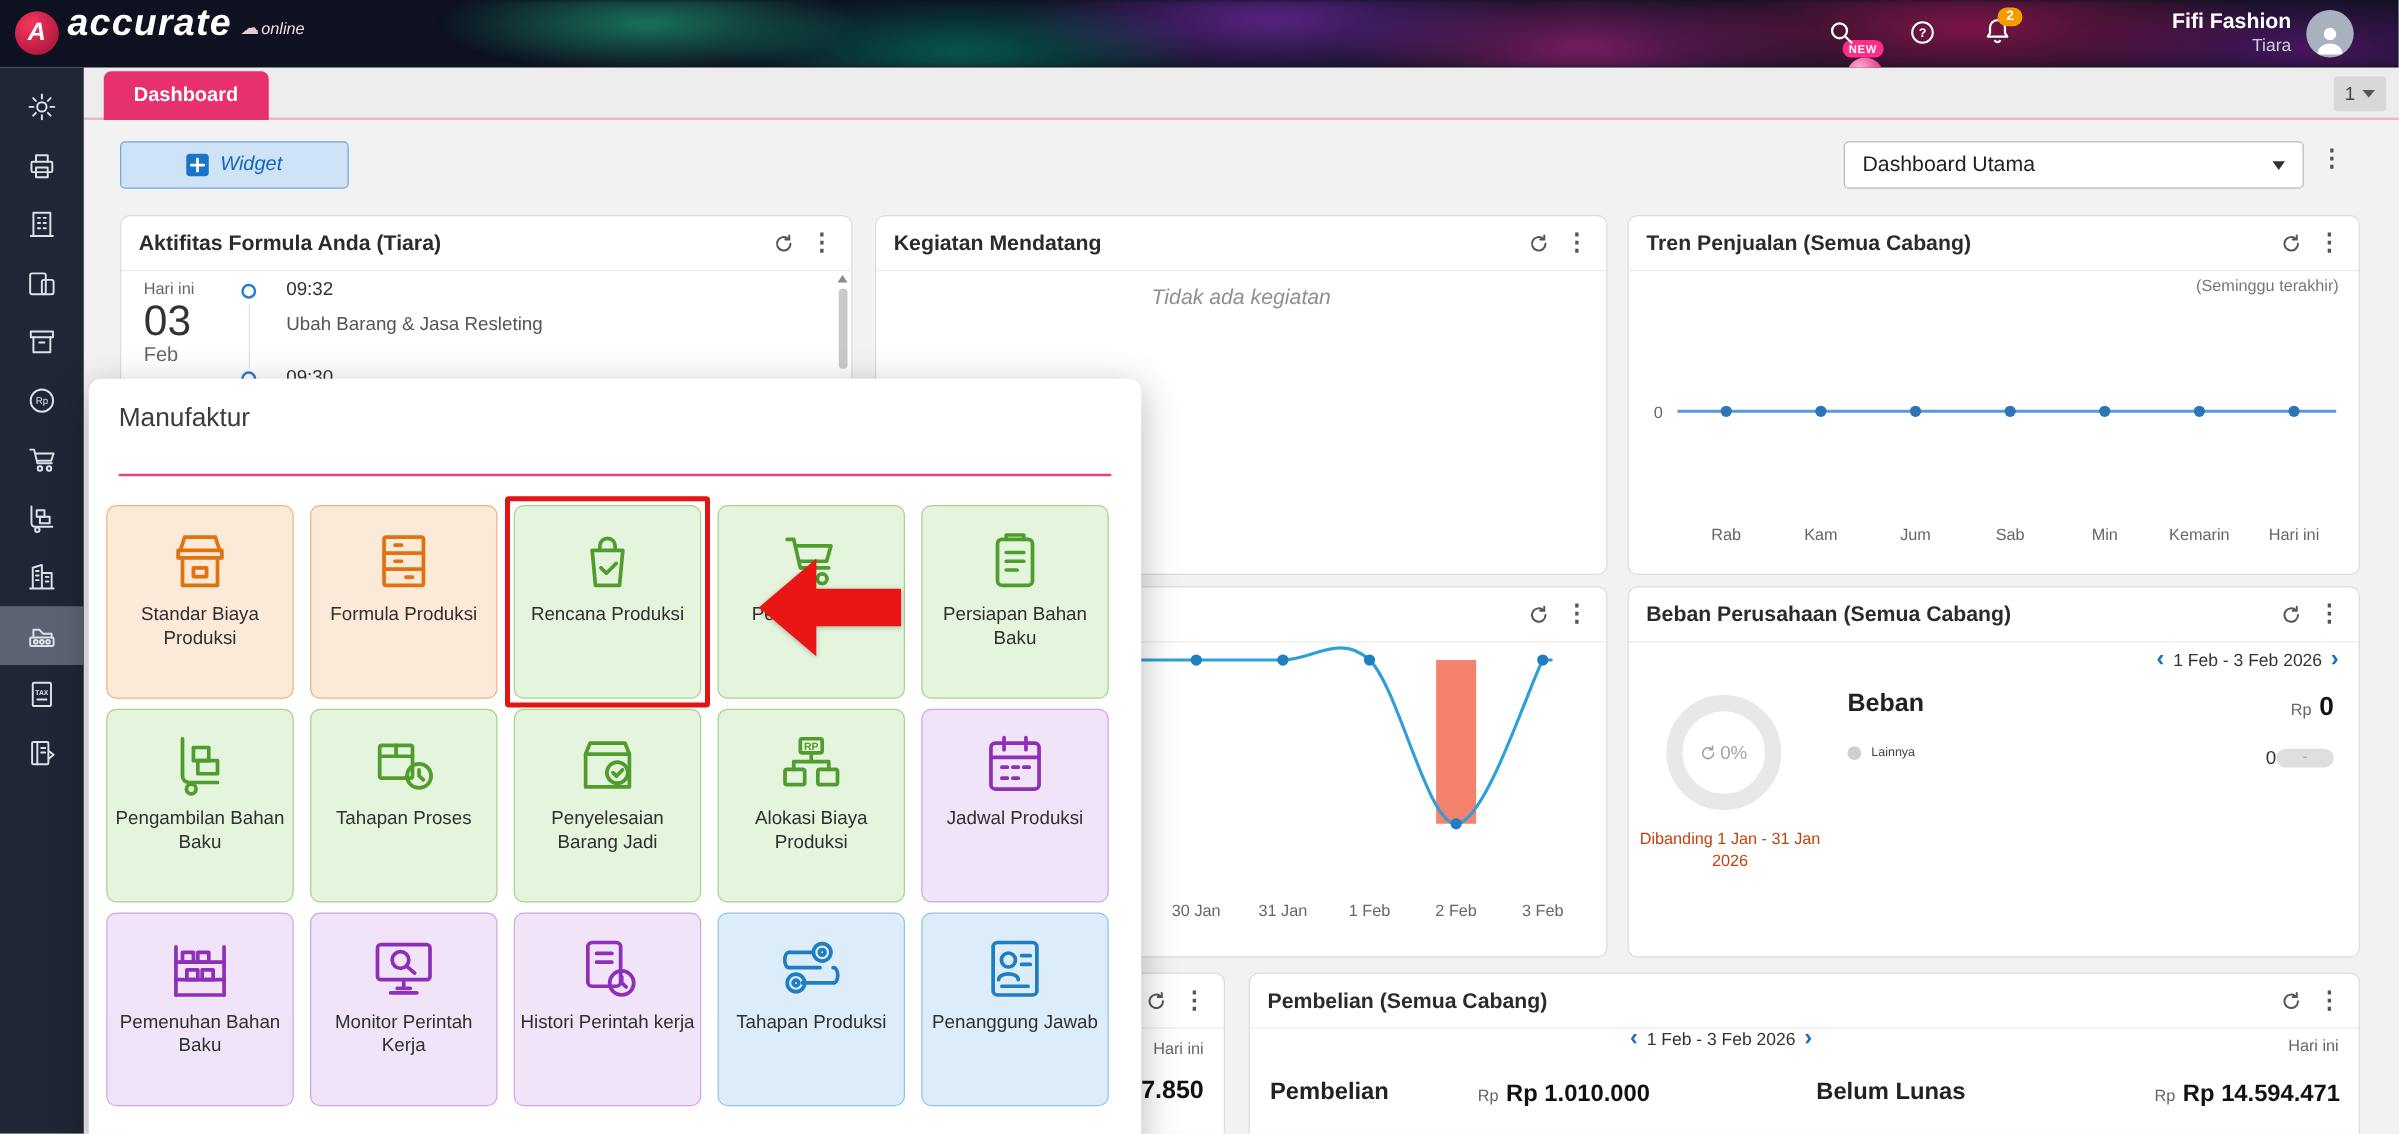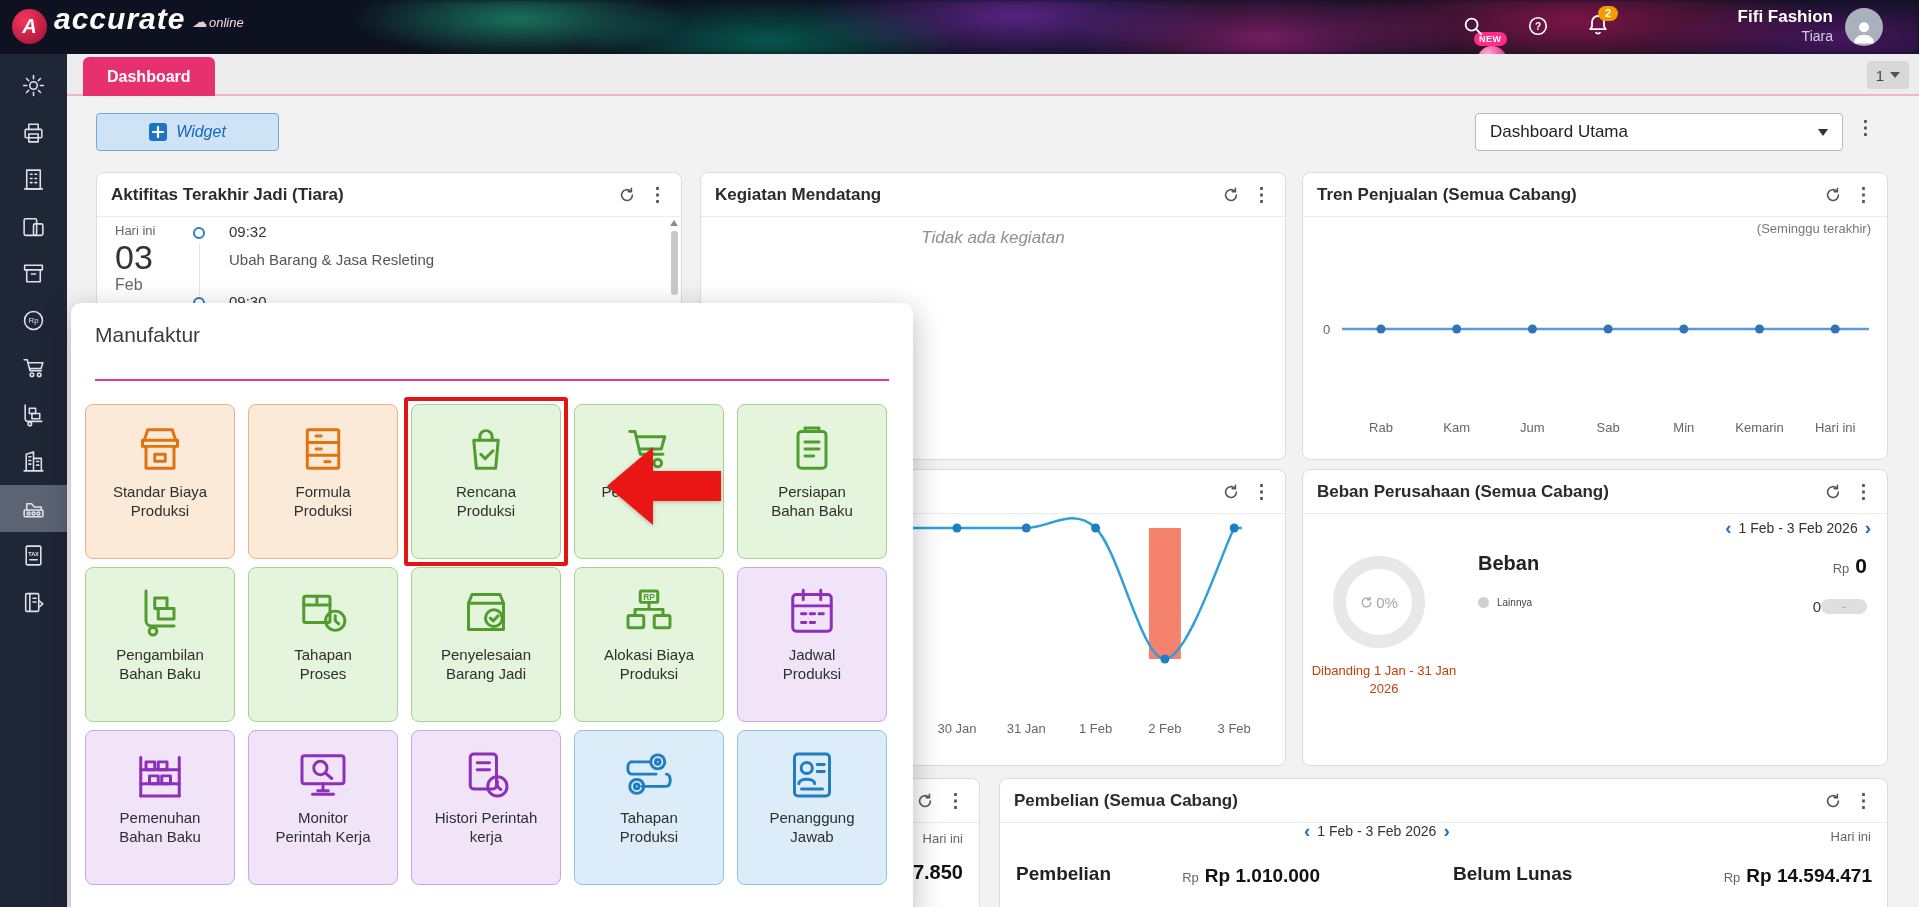--- a/index.html
+++ b/index.html
@@ -133,21 +133,21 @@
 
 
 #modal{position:absolute;left:71px;top:303px;width:842px;height:620px;background:#fff;border-radius:10px;
  box-shadow:0 8px 30px rgba(0,0,0,.28);z-index:50;}
 .modal-title{position:absolute;left:24px;top:20px;font-size:21px;color:#3c3c3c;}
 .modal-divider{position:absolute;left:24px;top:76px;width:794px;height:2px;background:#e2408a;}
 #tile-grid{position:absolute;left:14px;top:101px;display:grid;grid-template-columns:repeat(5,150px);grid-auto-rows:155px;column-gap:13px;row-gap:8px;}
 .tile{border-radius:8px;border:1px solid;display:flex;flex-direction:column;align-items:center;cursor:pointer;background:#fff;}
 .tile .t-ico{margin-top:13px;height:62px;display:flex;align-items:center;}
 .t-ico svg{width:56px;height:56px;}
-.tile-label{font-size:15px;color:#2f2f2f;text-align:center;line-height:1.28;margin-top:2px;padding:0 22px;}
+.tile-label{font-size:15px;color:#2f2f2f;text-align:center;line-height:1.28;margin-top:2px;padding:0 4px;}
 .c-orange{background:#fcead9;border-color:#efb183;} .c-orange .t-ico{color:#e0720f;}
 .c-green{background:#e5f4dc;border-color:#a8d18f;} .c-green .t-ico{color:#4f9d2d;}
 .c-purple{background:#f1e4f9;border-color:#cda6e2;} .c-purple .t-ico{color:#8d2fb8;}
 .c-blue{background:#dcedf9;border-color:#8fc4e9;} .c-blue .t-ico{color:#1f7ec2;}
 #highlight-box{position:absolute;left:333px;top:94px;width:164px;height:169px;border:4px solid #e31414;border-radius:3px;z-index:6;pointer-events:none;}
 #annot-arrow{position:absolute;left:536px;top:144px;width:114px;height:78px;z-index:7;pointer-events:none;filter:drop-shadow(0 1px 2px rgba(0,0,0,.25));}
 
 svg{display:block;}
 </style>
 </head>
@@ -300,21 +300,21 @@
   <span class="label">Widget</span>
 </div>
 <div id="dash-select">
   <span class="sel-text">Dashboard Utama</span>
   <span class="sel-caret"></span>
 </div>
 <div id="toolbar-kebab" class="kebab">⋮</div>
 
 <div class="card" id="card-aktifitas">
   <div class="card-head">
-    <div class="card-title">Aktifitas Terakhir Jadi (Tiara)</div>
+    <div class="card-title">Aktifitas Formula Anda (Tiara)</div>
     <div class="head-icons">
       <span class="refresh-btn">
           <svg width="16" height="16" viewBox="0 0 16 16" fill="none" stroke="#555" stroke-width="1.6" stroke-linecap="round">
             <path d="M13.4 8a5.4 5.4 0 1 1-1.7-3.9"></path>
             <path d="M12.4 1.4v3.2H9.2"></path>
           </svg>
         </span>
       <span class="kebab">⋮</span>
     </div>
   </div>

